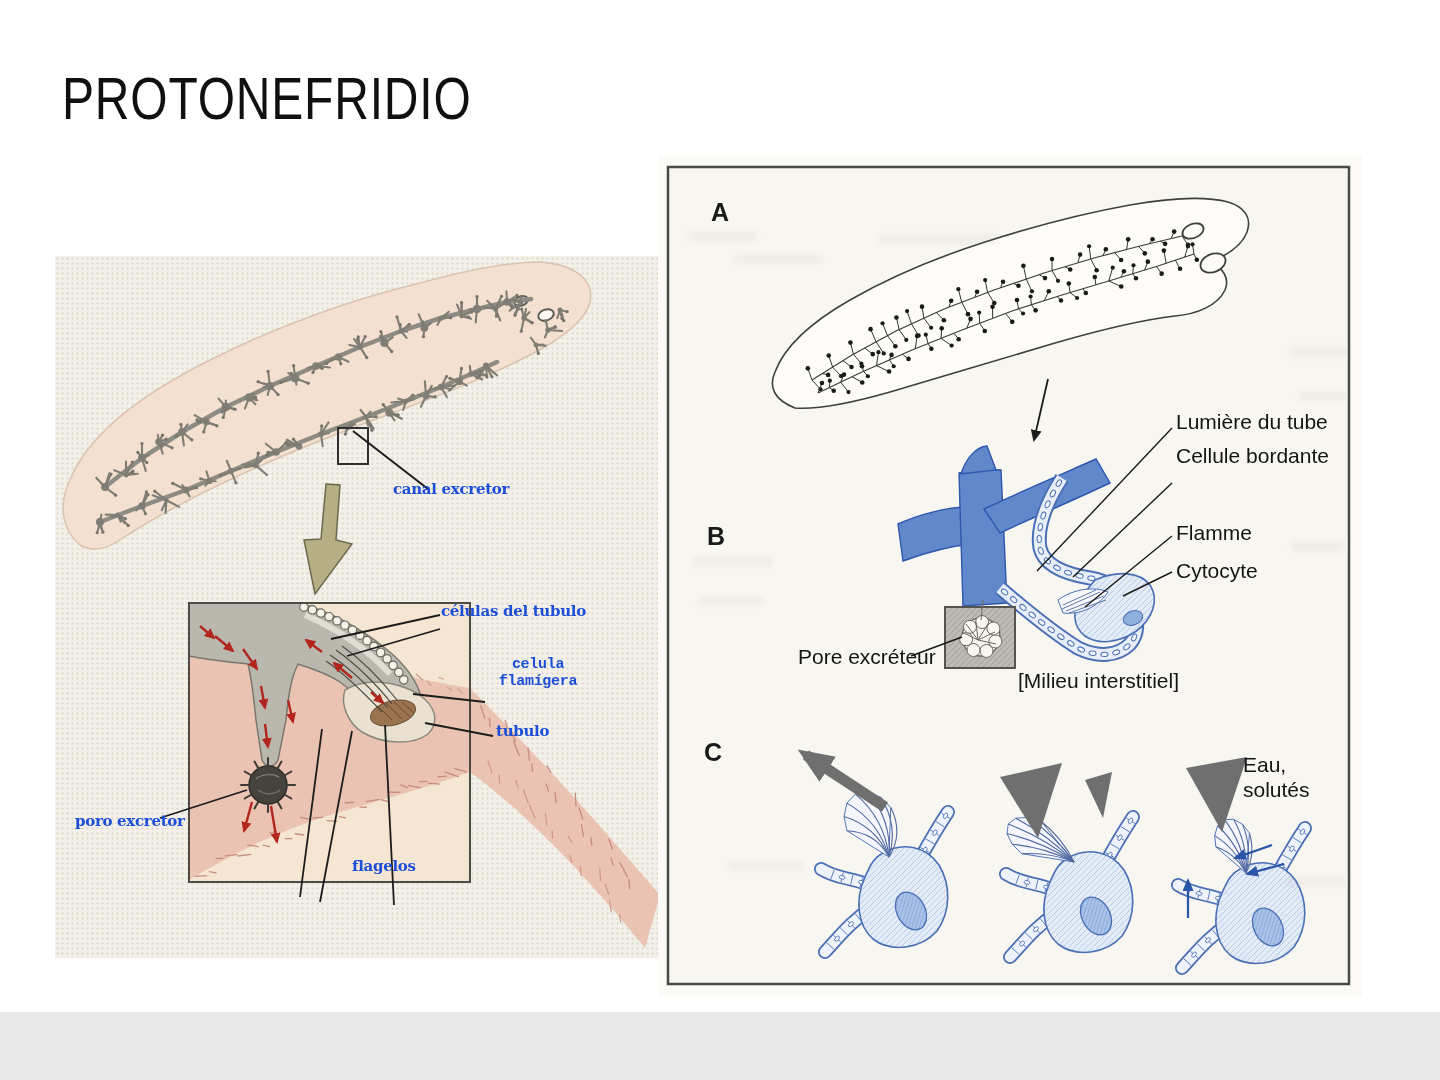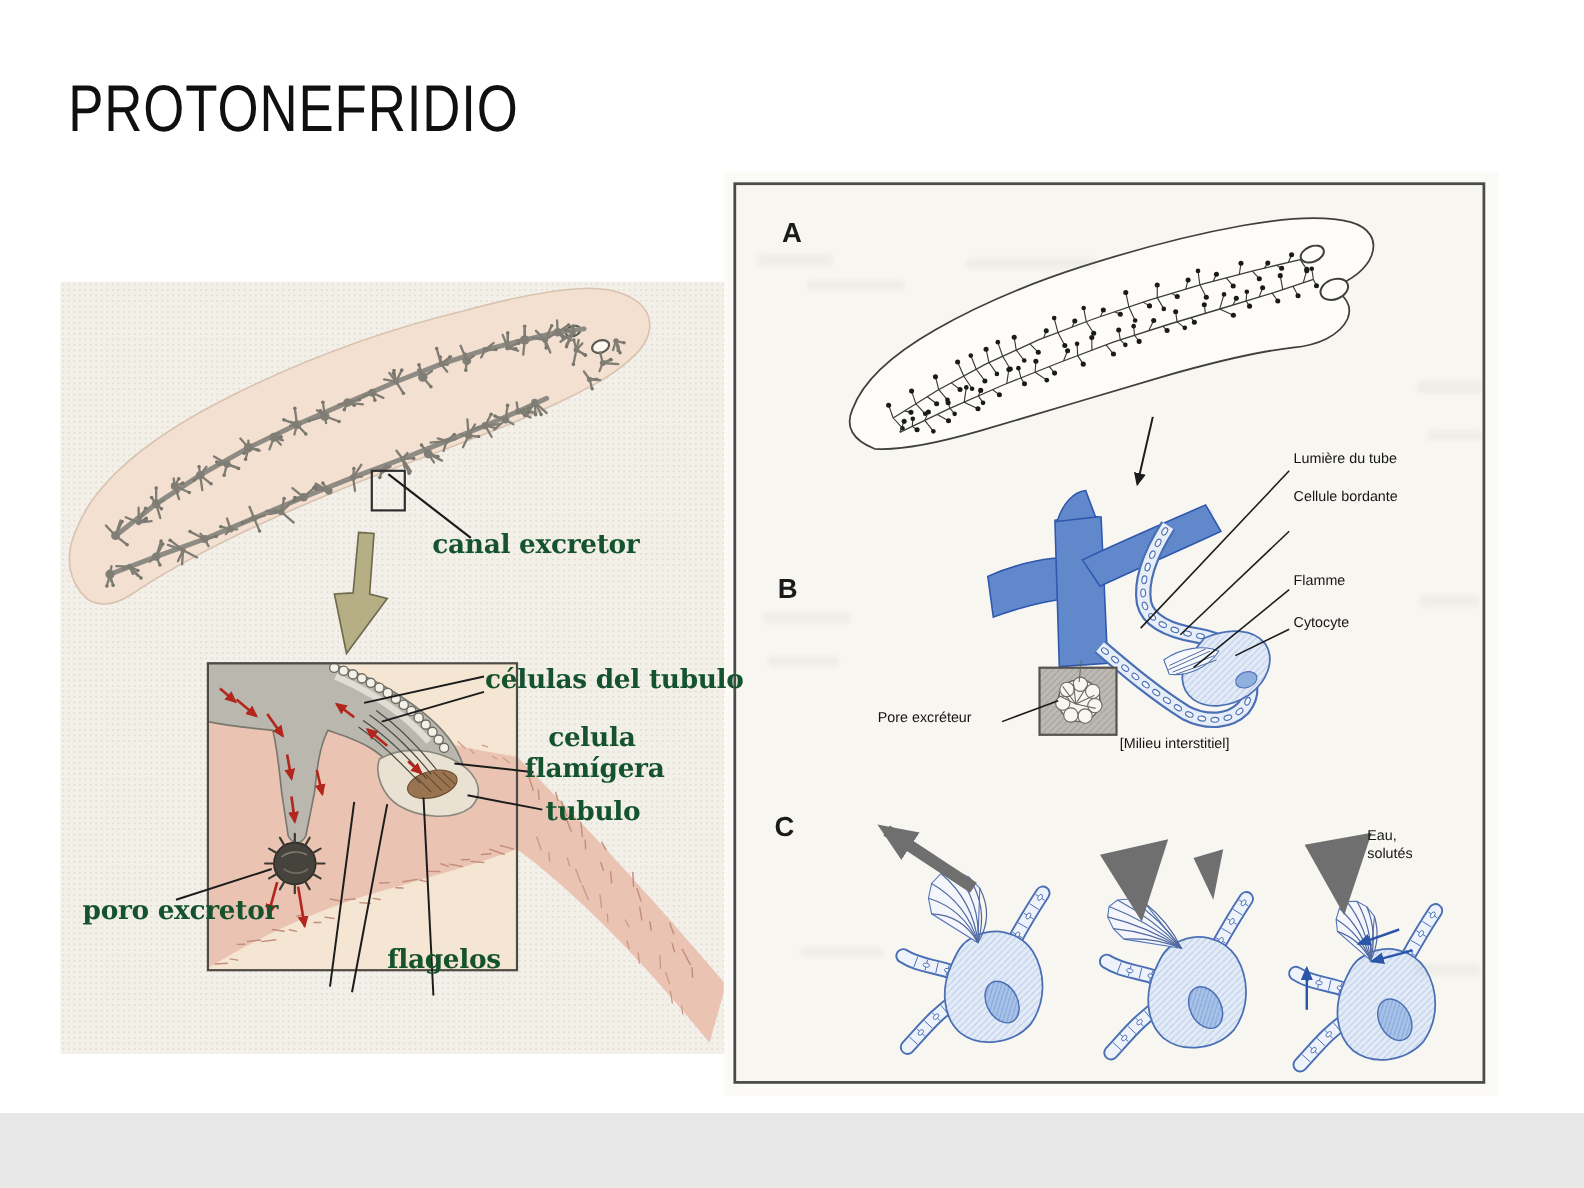--- a/index.html
+++ b/index.html
@@ -6,27 +6,27 @@
   .slide{position:relative;width:1440px;height:1012px;background:#ffffff;overflow:hidden;
          font-family:"Liberation Sans",sans-serif;}
   .title{position:absolute;left:62px;top:64px;font-size:60px;font-weight:400;color:#101010;
          letter-spacing:1px;transform:scaleX(.80);transform-origin:left top;white-space:nowrap;}
   .left-figure{position:absolute;left:55px;top:256px;width:605px;height:702px;
       background-color:#f2f0e9;
       background-image:radial-gradient(rgba(187,176,152,.28) 1px, transparent 1.3px);
       background-size:5px 5px;}
   .right-figure{position:absolute;left:658px;top:156px;width:704px;height:840px;background:#fbfaf6;}
   .figure-svg{position:absolute;left:0;top:0;}
-  .lbl-es{position:absolute;font-family:"DejaVu Serif",serif;font-weight:700;font-size:24px;
-          color:#14532d;letter-spacing:-.3px;white-space:nowrap;z-index:3;line-height:1.15;}
-  .lbl-fr{position:absolute;font-family:"Liberation Sans",sans-serif;font-size:13px;color:#141414;
+  .lbl-es{position:absolute;font-family:"DejaVu Serif",serif;font-weight:700;font-size:15px;
+          color:#1d4ed8;letter-spacing:-.3px;white-space:nowrap;z-index:3;line-height:1.15;}
+  .lbl-fr{position:absolute;font-family:"Liberation Sans",sans-serif;font-size:21px;color:#141414;
           white-space:nowrap;z-index:3;line-height:1.2;}
   .panel-letter{position:absolute;font-family:"Liberation Sans",sans-serif;font-weight:700;
           font-size:25px;color:#1a1a1a;z-index:3;}
-  .center2{text-align:center;}
+  .center2{text-align:center;font-family:Liberation Mono, monospace;}
   .smudge{position:absolute;background:#8a8a7a;opacity:.07;filter:blur(2px);border-radius:4px;z-index:2;}
 </style>
 </head>
 <body>
 
 <div class="slide">
 
   <div class="title">PROTONEFRIDIO</div>
 
   <div class="left-figure">

